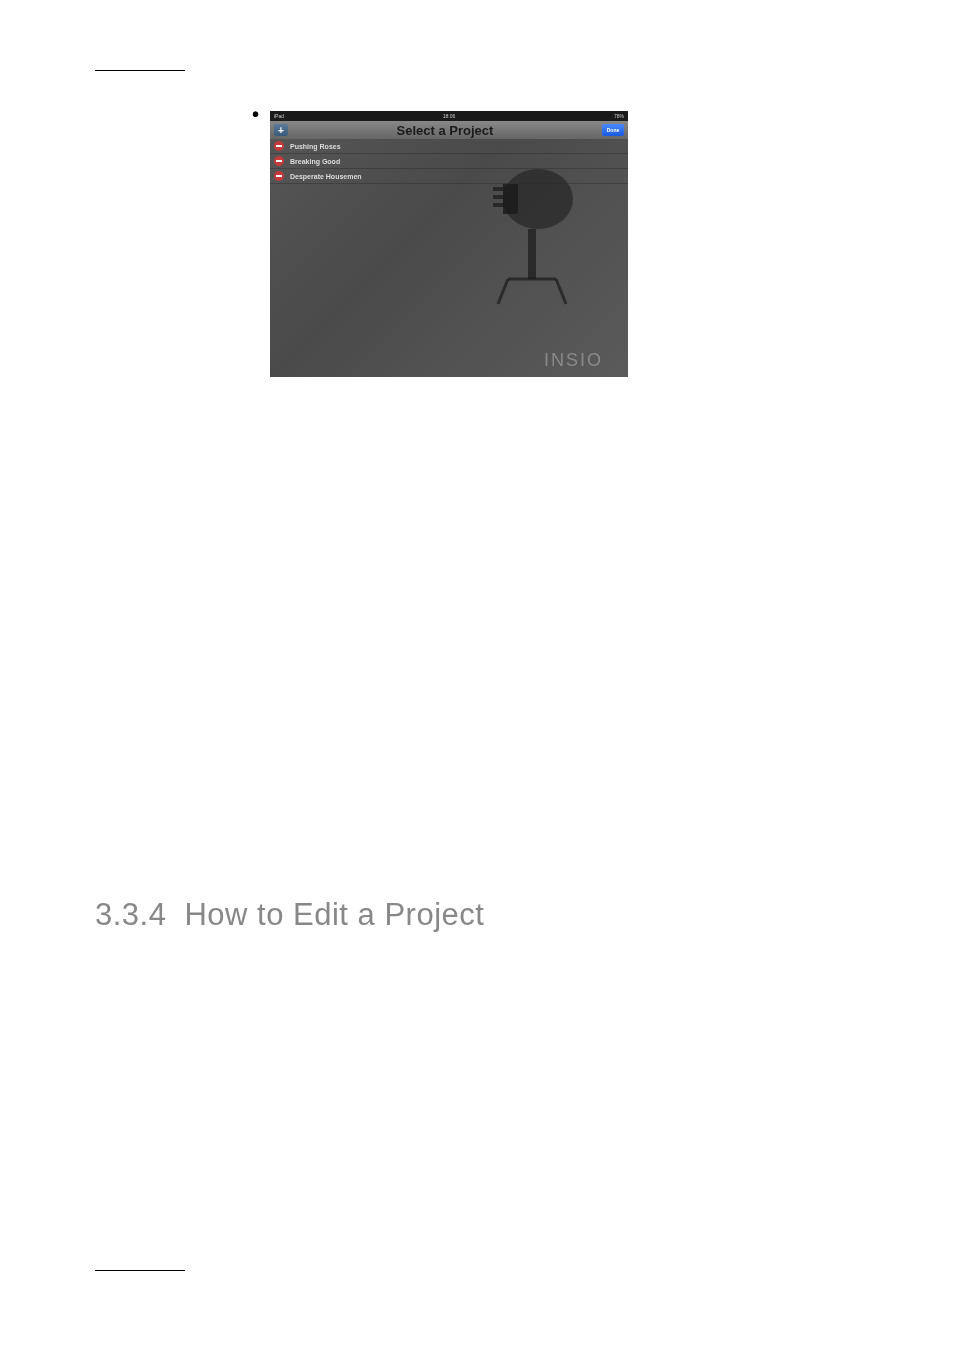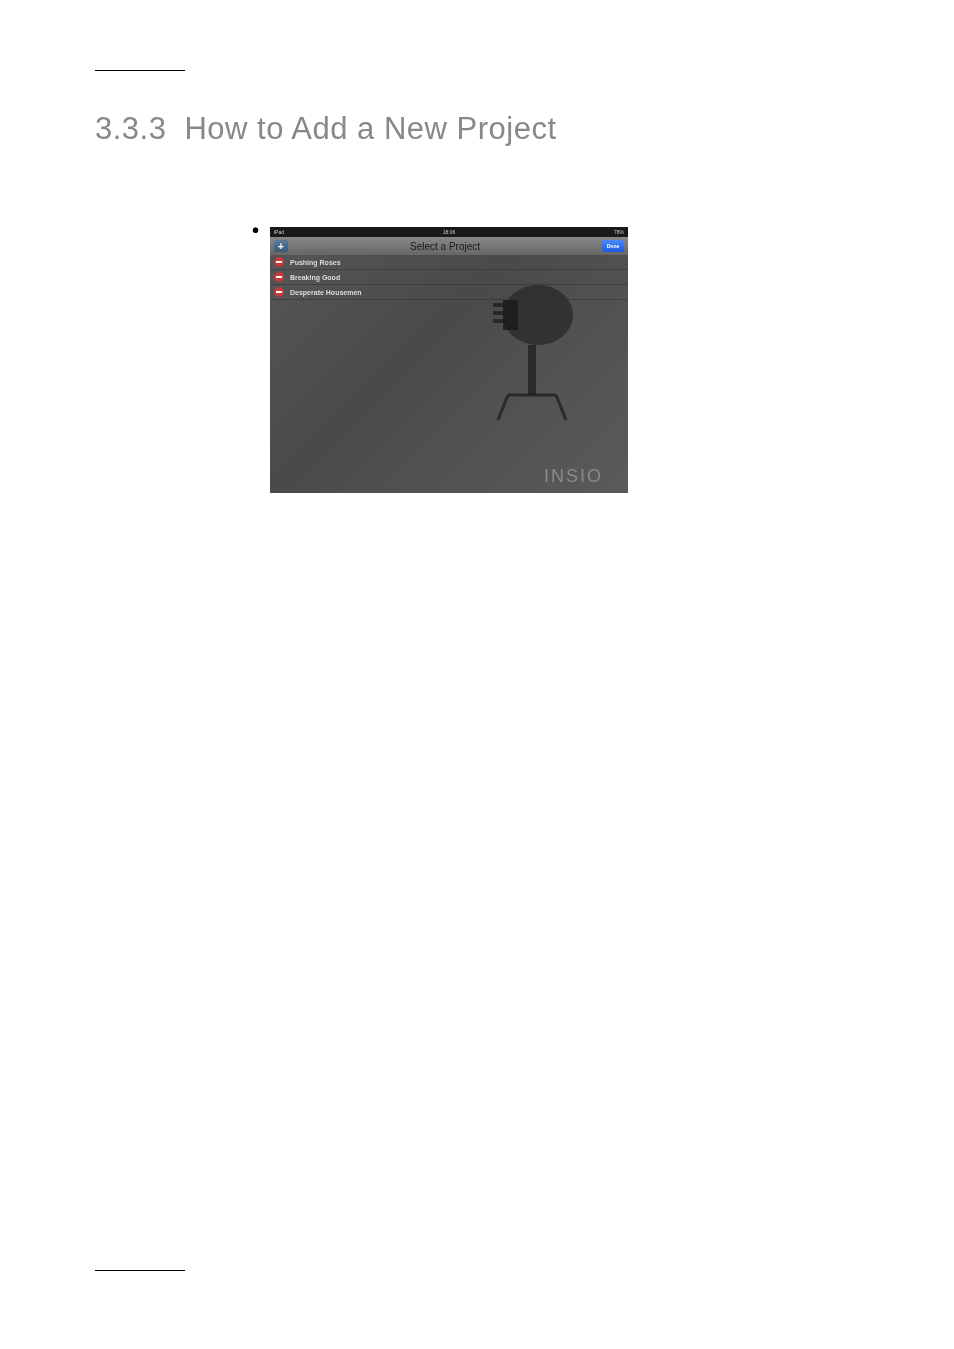--- a/index.html
+++ b/index.html
@@ -92,23 +92,23 @@
       background: linear-gradient(#5a7a9a, #3a5a7a);
       border-radius: 2px;
       display: flex;
       align-items: center;
       justify-content: center;
       color: #fff;
       font-size: 10px;
       font-weight: bold;
     }
     .nav-title {
-      font-size: 10px;
+      font-size: 13px;
       color: #1a1a1a;
-      font-weight: normal;
+      font-weight: bold;
     }
     .nav-done-btn {
       width: 22px;
       height: 12px;
       background: linear-gradient(#4a8aff, #1a5ae0);
       border-radius: 2px;
       color: #fff;
       font-size: 5px;
       display: flex;
       align-items: center;
@@ -184,23 +184,20 @@
       border-top: 1px solid #000;
       width: 90px;
     }
   </style>
 </head>
 <body>
 
 <div class="page">
   <div class="top-rule"></div>
 
-  <h2 class="heading">
-    <span class="heading-number">3.3.3</span><span>How to Add a New Project</span>
-  </h2>
 
   <ul class="bullet-list">
     <li></li>
     <li></li>
   </ul>
 
   <div class="figure-container">
     <div class="ipad-screenshot">
       <div class="ipad-statusbar">
         <span>iPad</span>
@@ -240,15 +237,18 @@
             <rect x="45" y="38" width="12" height="4" fill="#1a1a1a" opacity="0.7"></rect>
             <rect x="45" y="46" width="12" height="4" fill="#1a1a1a" opacity="0.7"></rect>
             <rect x="45" y="54" width="12" height="4" fill="#1a1a1a" opacity="0.7"></rect>
           </svg>
         </div>
         <div class="insio-logo">INSIO</div>
       </div>
     </div>
   </div>
 
+  <h2 class="heading-2">
+    <span class="heading-number">3.3.4</span><span>How to Edit a Project</span>
+  </h2>
 </div>
 
 <div class="bottom-rule"></div>
 
 </body></html>

